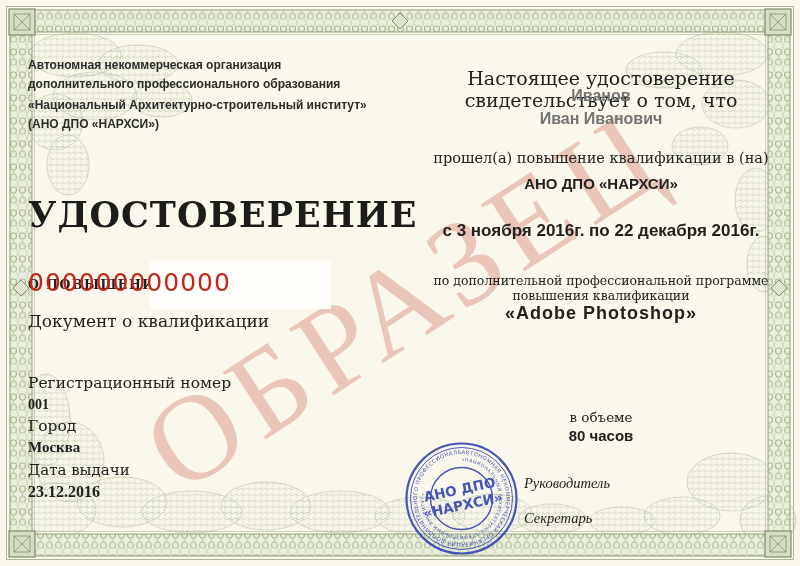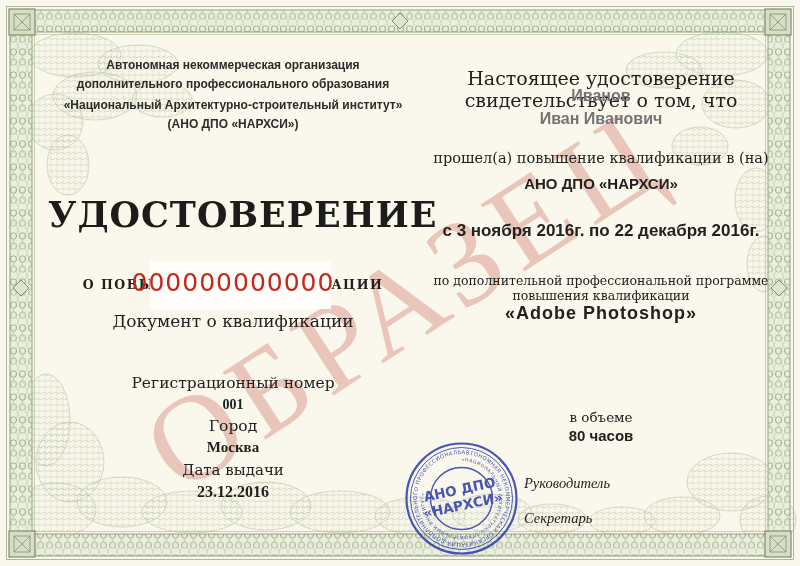--- a/index.html
+++ b/index.html
@@ -4,21 +4,21 @@
 <style>
   html,body{margin:0;padding:0;}
   body{width:800px;height:566px;background:#f6f4ea;font-family:"DejaVu Serif",serif;}
   .certificate{position:relative;width:800px;height:566px;background:#faf7ec;overflow:hidden;}
   .abs{position:absolute;}
   .border-svg{position:absolute;left:0;top:0;z-index:1;}
   .watermark{position:absolute;left:405px;top:300px;z-index:2;transform:translate(-50%,-50%) rotate(-33deg);
     font-family:"Liberation Serif",serif;font-size:122px;font-weight:400;letter-spacing:10px;
     color:rgba(217,148,136,0.50);white-space:nowrap;pointer-events:none;}
   .layer-text{position:absolute;left:0;top:0;width:800px;height:566px;z-index:3;color:#222120;}
-  .col-left{left:48px;width:370px;text-align:center;}
+  .col-left{left:28px;width:370px;text-align:left;}
   .col-right{left:418px;width:366px;text-align:center;}
   .org-block{top:56px;font-family:"Liberation Sans",sans-serif;font-weight:bold;font-size:12px;line-height:18.5px;color:#2b2b29;}
   .org-gap{height:3px;}
   .cert-title{top:194px;font-family:"DejaVu Serif",serif;font-weight:bold;font-size:35px;letter-spacing:1px;color:#1c1c1a;}
   .cert-subtitle{top:233px;font-family:"DejaVu Serif",serif;font-weight:bold;font-size:12.5px;letter-spacing:1.5px;margin-top:44px;}
   .serial-patch{left:150px;top:261px;width:181px;height:48px;background:#fffefa;}
   .serial-number{top:268px;font-family:"DejaVu Sans",sans-serif;font-size:25px;letter-spacing:1px;color:#c5271c;}
   .doc-type{top:311px;font-size:17px;}
   .label-serif{font-size:15.5px;}
   .value-sans{font-family:Liberation Serif, serif;font-weight:bold;font-size:15px;color:#1f1f1e;}

